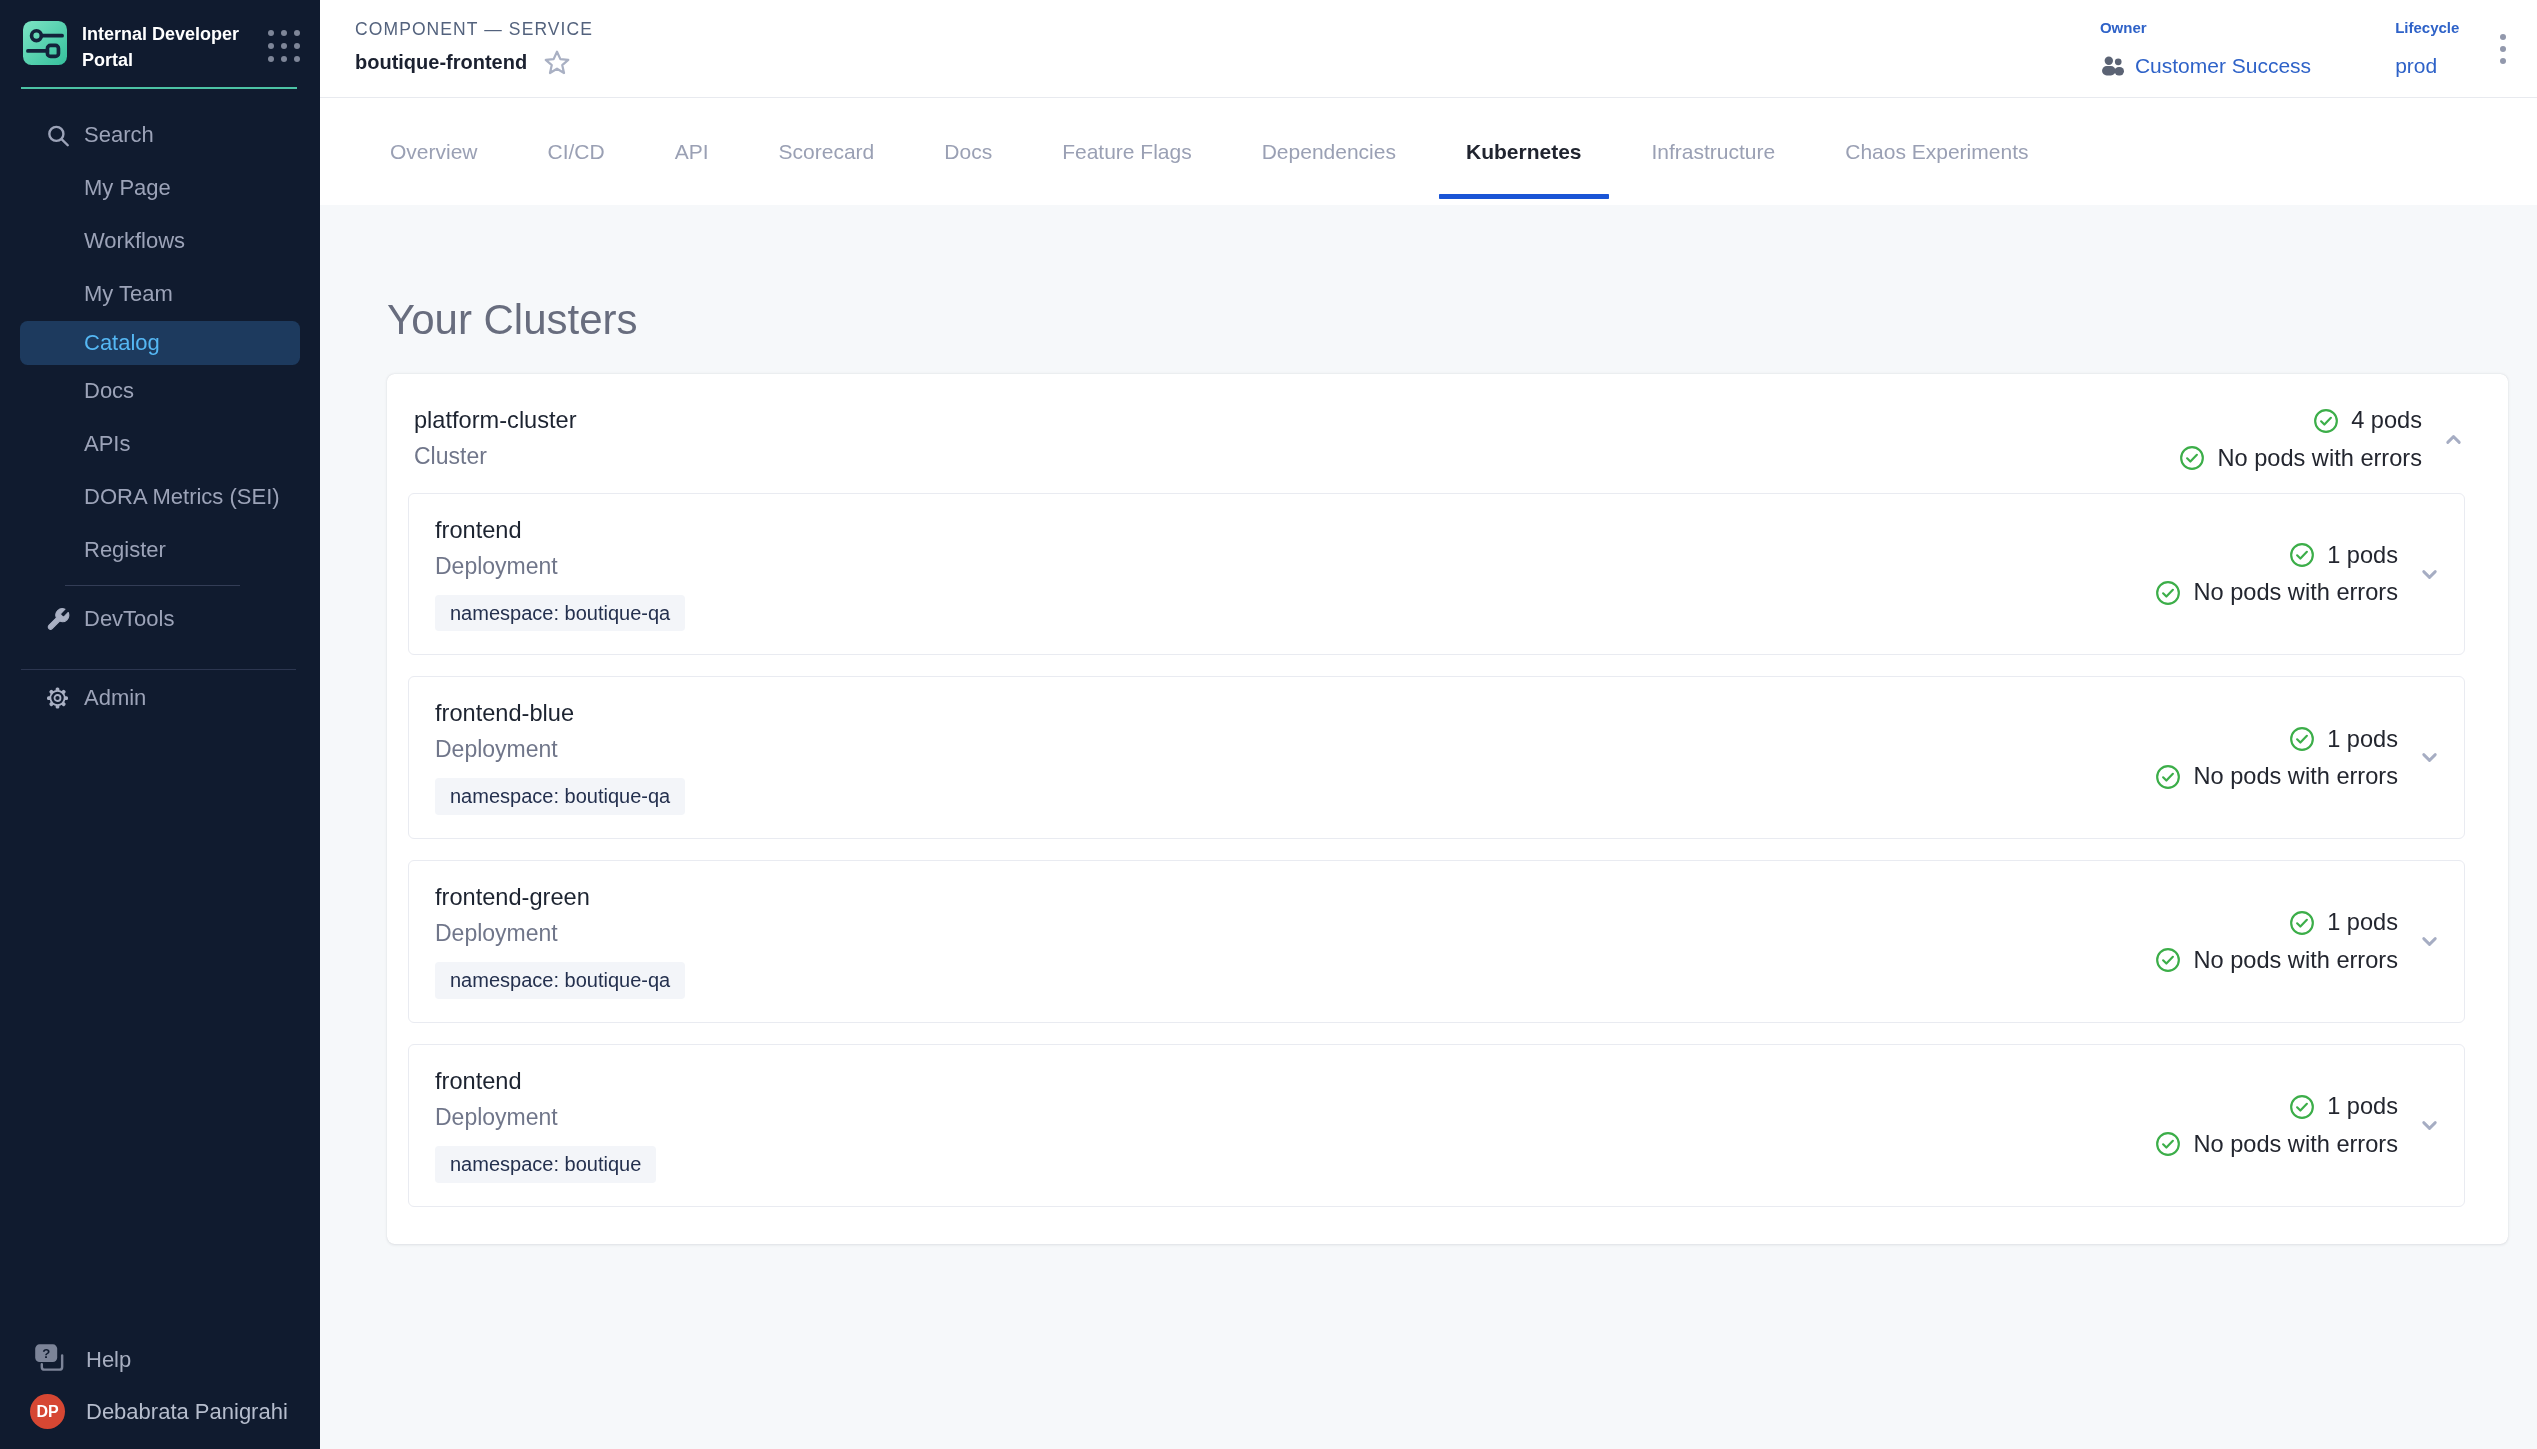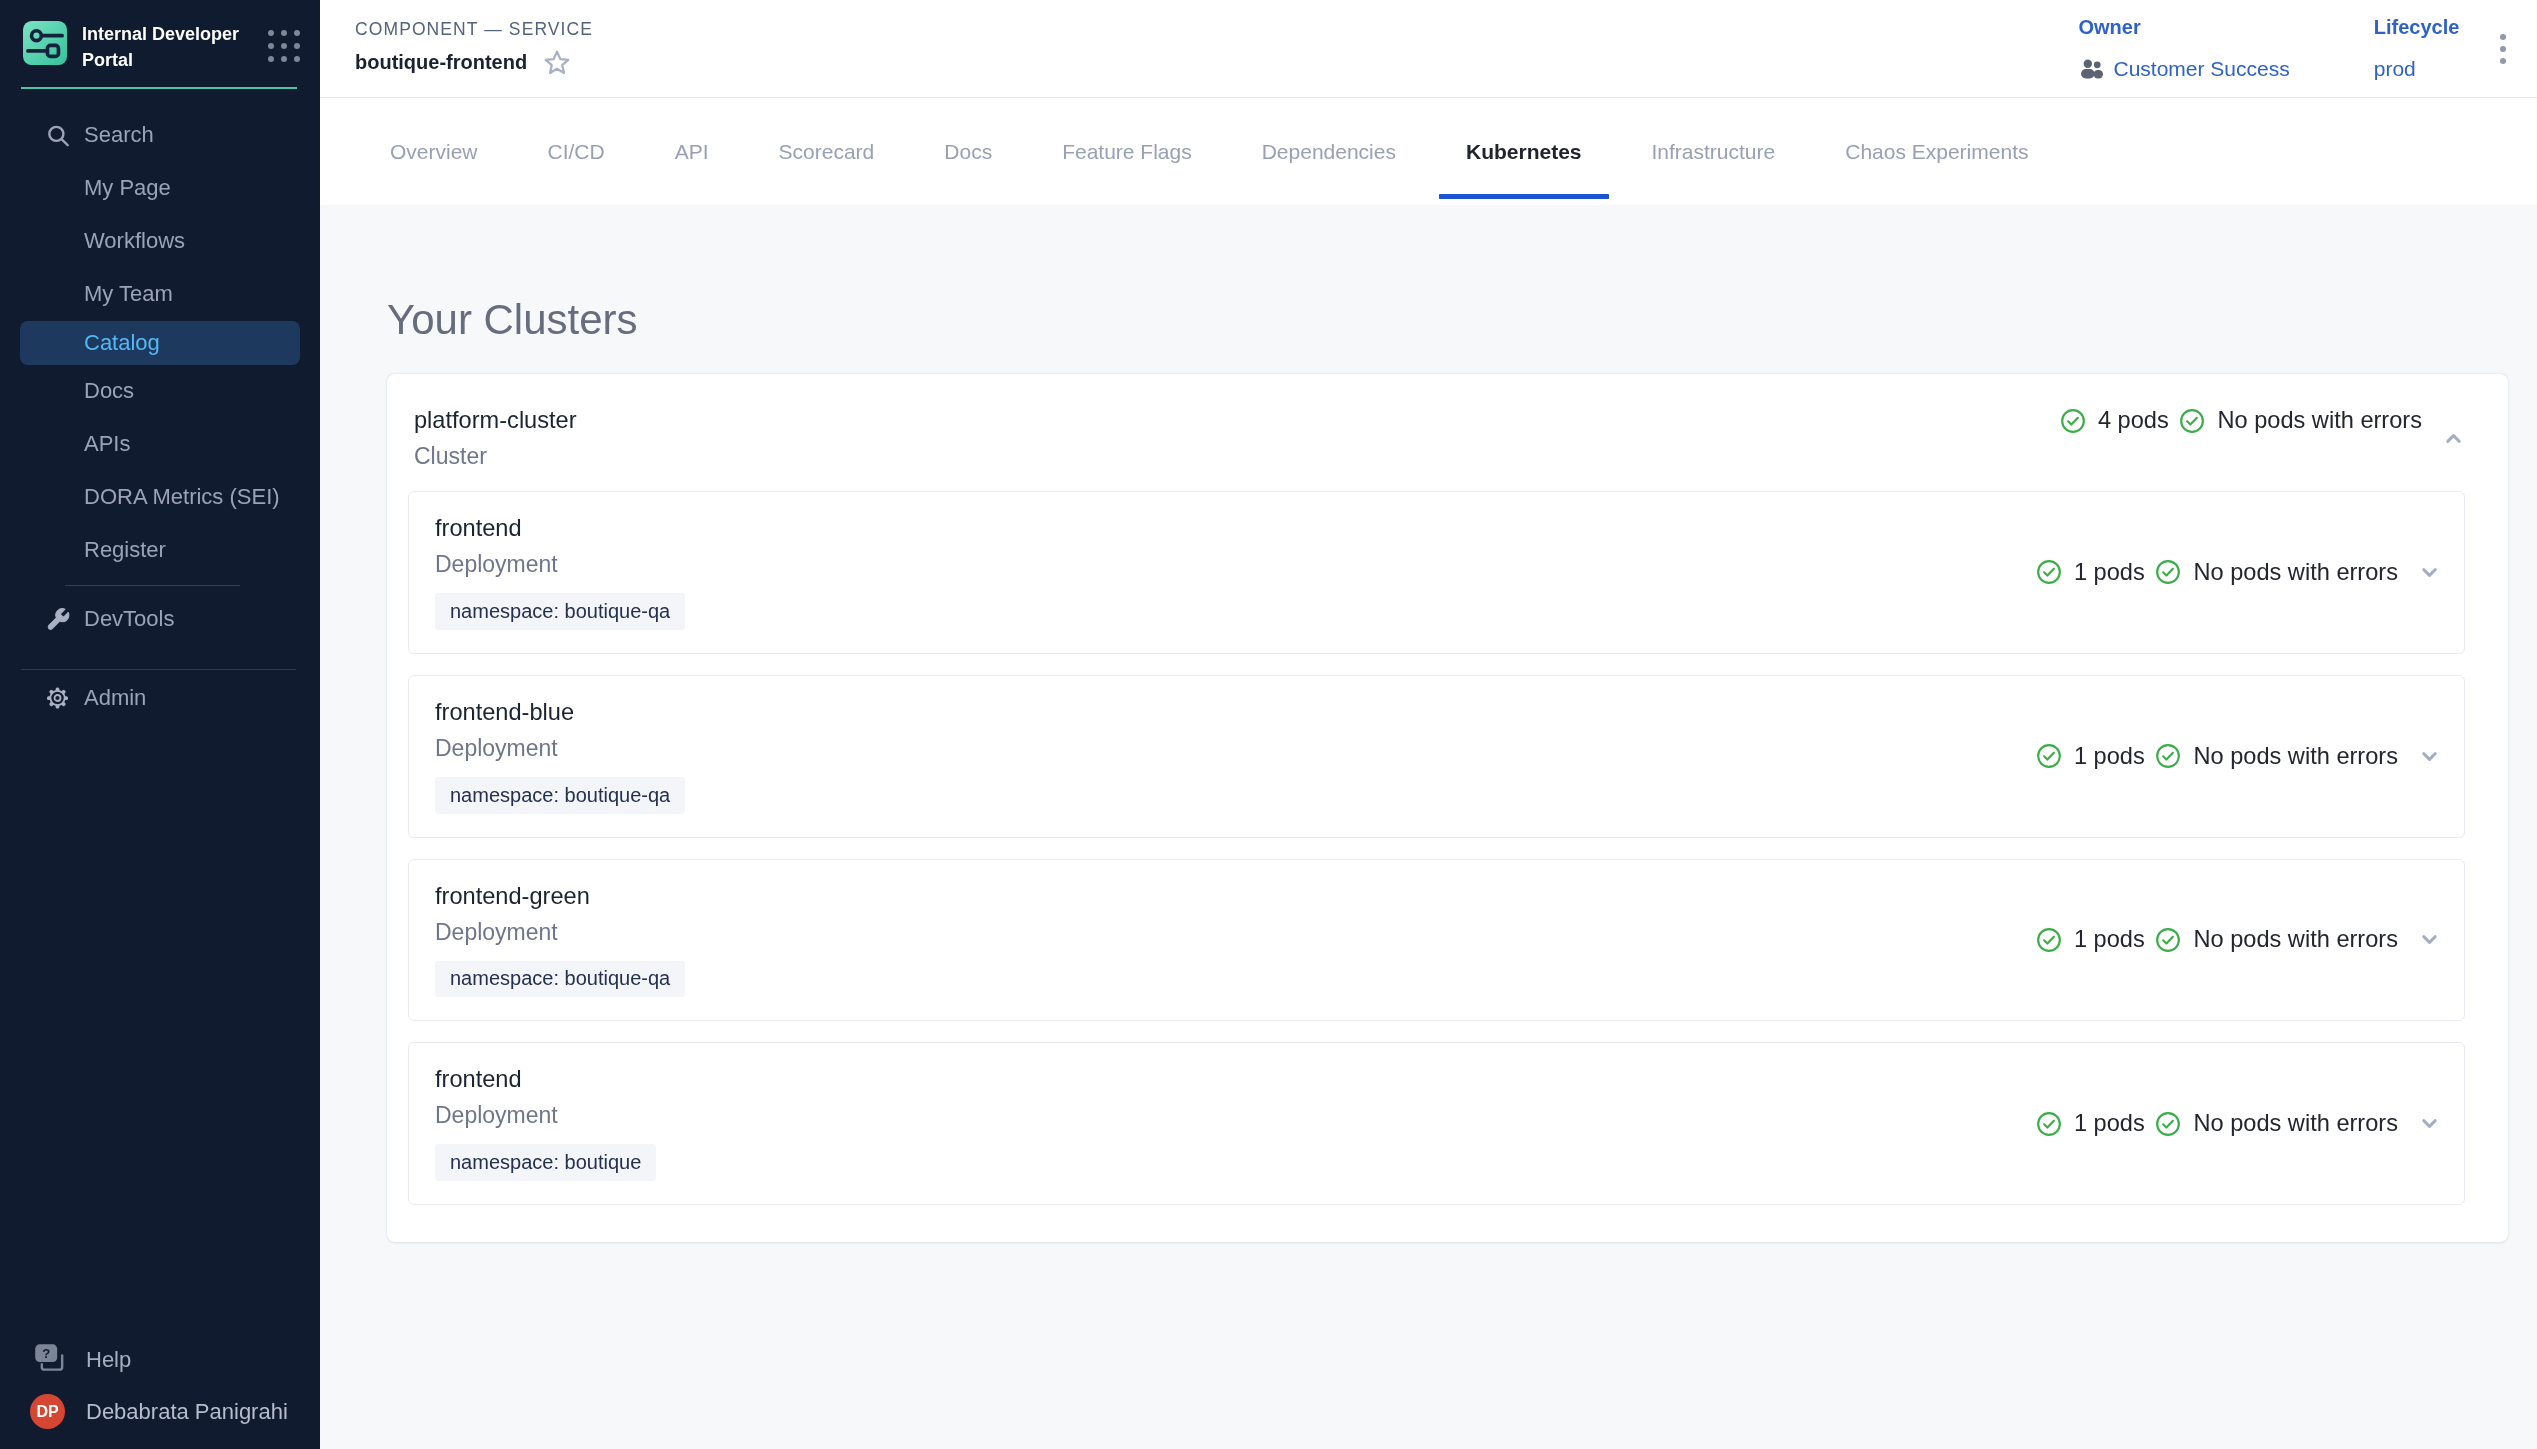--- a/index.html
+++ b/index.html
@@ -50,21 +50,21 @@
   .topbar{
     background:#FFFFFF;height:97px;min-height:97px;border-bottom:0.8px solid #E8EAEF;
     display:flex;align-items:center;padding:0 16.7px 0 35px;
   }
   .eyebrow{font-size:17.5px;letter-spacing:1.1px;color:#53627D;font-weight:500;margin-bottom:7.6px;}
   .title-row{display:flex;align-items:center;}
   .page-title{font-size:20px;font-weight:700;color:#1B2130;}
   .star-btn{margin-left:15px;display:flex;align-items:center;cursor:pointer;}
   .meta{margin-left:auto;display:flex;align-items:center;}
   .meta-group{display:flex;flex-direction:column;margin-right:84px;}
-  .meta-label{font-size:20px;font-weight:700;color:#2E62C8;margin-bottom:18px;}
+  .meta-label{font-size:15px;font-weight:700;color:#2E62C8;margin-bottom:18px;}
   .meta-value{font-size:21px;color:#2E62C8;display:flex;align-items:flex-start;cursor:pointer;}
   .meta-value svg{margin-right:9px;}
   .kebab{display:flex;flex-direction:column;gap:6px;padding:7.6px 10.7px;margin-right:4.6px;cursor:pointer;}
   .kebab i{width:6px;height:6px;border-radius:50%;background:#9298AC;display:block;}
   
   .tabsbar{background:#FFFFFF;height:107px;min-height:107px;display:flex;padding-left:35px;}
   .tab{
     padding:0 35px;display:flex;align-items:center;font-size:21px;font-weight:500;
     color:#9AA0B4;position:relative;cursor:pointer;white-space:nowrap;
   }
@@ -77,21 +77,21 @@
   .content{flex:1;padding:91px 30px 0 67px;}
   .page-heading{font-size:42px;font-weight:500;color:#686D7E;margin:0 0 30px 0;}
   .cluster-card{
     background:#FFFFFF;border-radius:7.6px;
     box-shadow:0 0.8px 3px rgba(16,27,47,.10),0 0 0.8px rgba(16,27,47,.12);
     padding:33px 43px 37px 21px;
   }
   .cluster-head{display:flex;align-items:flex-start;padding-left:6px;cursor:pointer;}
   .entity-name{font-size:23.6px;color:#1C2330;}
   .entity-kind{font-size:23px;color:#70768A;margin-top:9px;}
-  .stats{margin-left:auto;display:flex;align-items:flex-end;gap:10.7px;}
+  .stats{margin-left:auto;display:flex;flex-direction:column;align-items:flex-end;gap:10.7px;}
   .stat{display:flex;align-items:center;gap:12px;font-size:23.6px;font-weight:500;color:#23262F;}
   .chev{margin-left:20px;align-self:center;cursor:pointer;display:flex;}
   .dep-card{
     border:1.5px solid #E9EBF1;border-radius:6px;background:#FFFFFF;
     margin-top:21px;padding:23px 23px 23px 26px;display:flex;align-items:flex-start;
   }
   .dep-card:first-of-type{margin-top:30px;}
   .chip{
     display:inline-block;margin-top:15px;background:#F3F5F9;border-radius:3.8px;
     padding:6.9px 15px;font-size:20px;color:#24304E;

